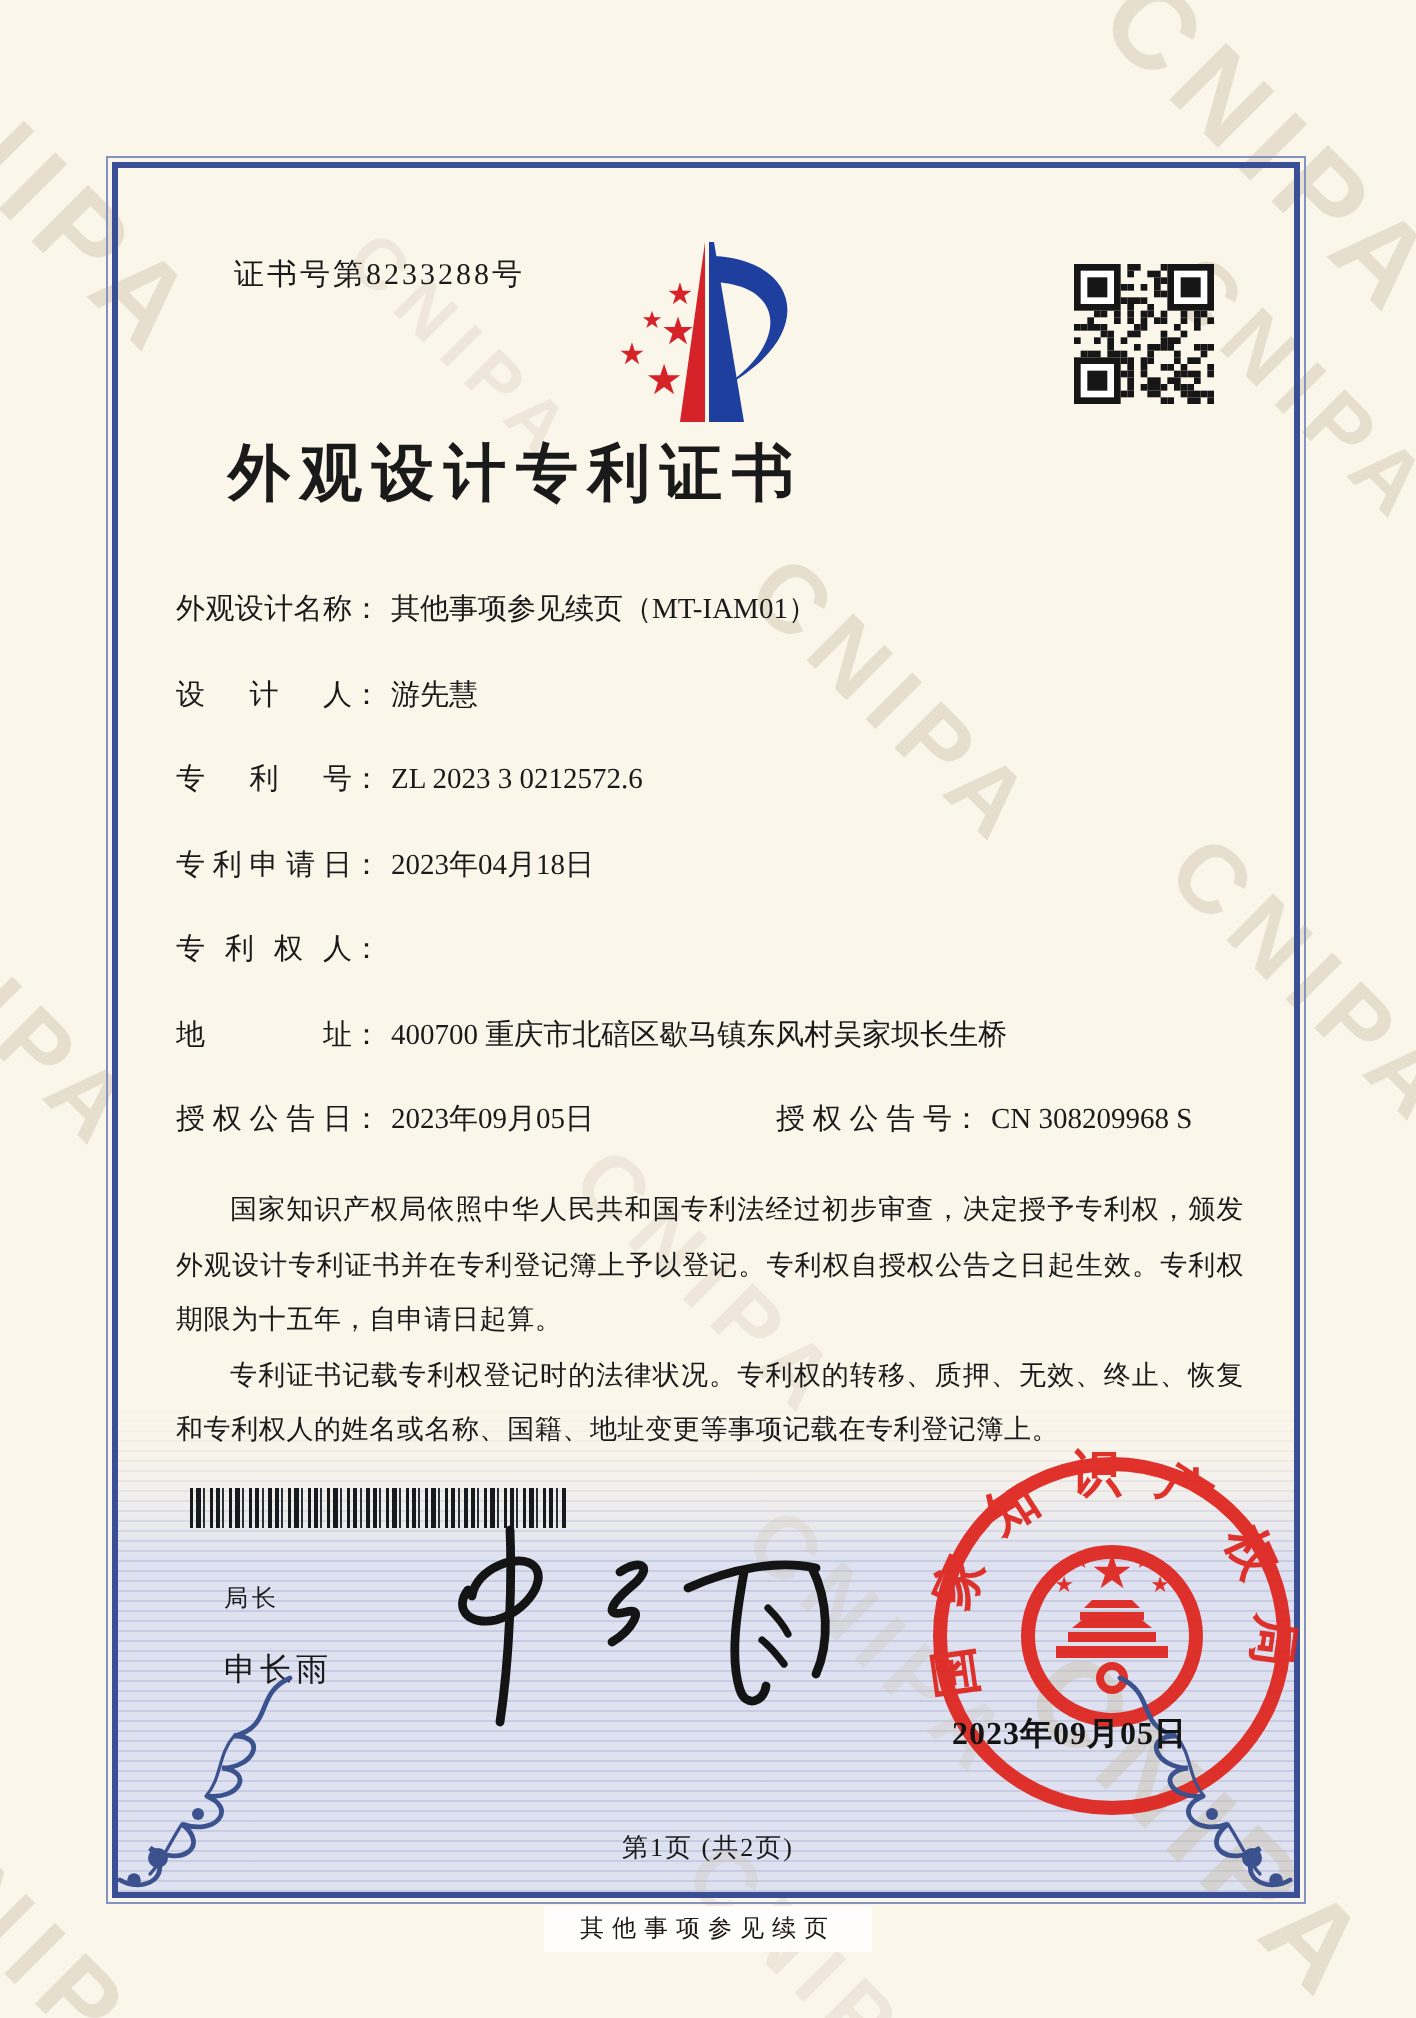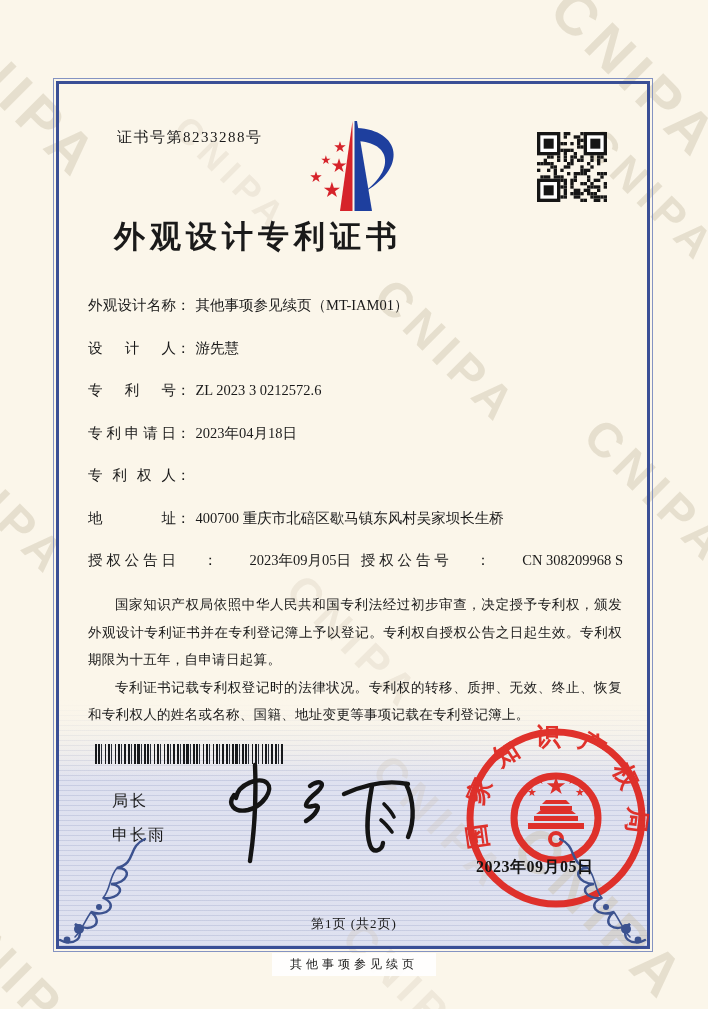--- a/index.html
+++ b/index.html
@@ -32,40 +32,40 @@
   #logo{left:296px;top:114px;width:114px;height:104px;}
   #qr{left:537px;top:132px;width:70px;height:70px;}
 
   #title{left:114px;top:216px;width:480px;text-align:left;font-size:31px;
       font-weight:bold;letter-spacing:5px;}
 
   
   #fields{left:88px;top:295px;width:535px;}
   .frow{display:flex;align-items:flex-start;line-height:20px;margin-bottom:22.5px;
       font-size:14.5px;white-space:nowrap;}
-  .fpair{display:flex;gap:27px;}
+  .fpair{display:flex;}
   .fpair.first{width:300px;}
   .flabel{display:inline-block;width:88px;text-align:justify;text-align-last:justify;}
   .fcolon{display:inline-block;}
   .fval{margin-left:5px;}
 
   
   #body-text{left:88px;top:591px;width:534px;font-size:13.5px;line-height:27.5px;
       letter-spacing:0.3px;text-align:justify;}
   #body-text p{margin:0;text-indent:2em;}
 
   
   #barcode{left:95px;top:744px;width:188px;height:20px;
       background:repeating-linear-gradient(90deg,
         #17191c 0 1.6px, rgba(0,0,0,0) 1.6px 3.1px,
         #17191c 3.1px 5.3px, rgba(0,0,0,0) 5.3px 6.4px,
         #2a2f38 6.4px 7.4px, rgba(0,0,0,0) 7.4px 9.8px);}
 
   #sig-title{left:112px;top:791px;font-family:"Liberation Sans","DejaVu Sans",sans-serif;
-      font-size:16px;letter-spacing:2px;text-align:center;}
+      font-size:12px;letter-spacing:2px;text-align:center;}
   #sig-name{left:112px;top:825px;font-family:"Liberation Sans","DejaVu Sans",sans-serif;
       font-size:16px;letter-spacing:2px;}
   #signature{left:208px;top:756px;width:232px;height:112px;}
 
   #seal{left:460px;top:722px;width:192px;height:192px;opacity:0.93;}
   #seal-date{left:476px;top:857px;font-size:16px;letter-spacing:0.5px;color:#141414;
       font-weight:600;z-index:3;}
 
   .flourish{position:absolute;width:92px;height:112px;z-index:2;}
   #flourish-left{left:57px;top:837px;}

